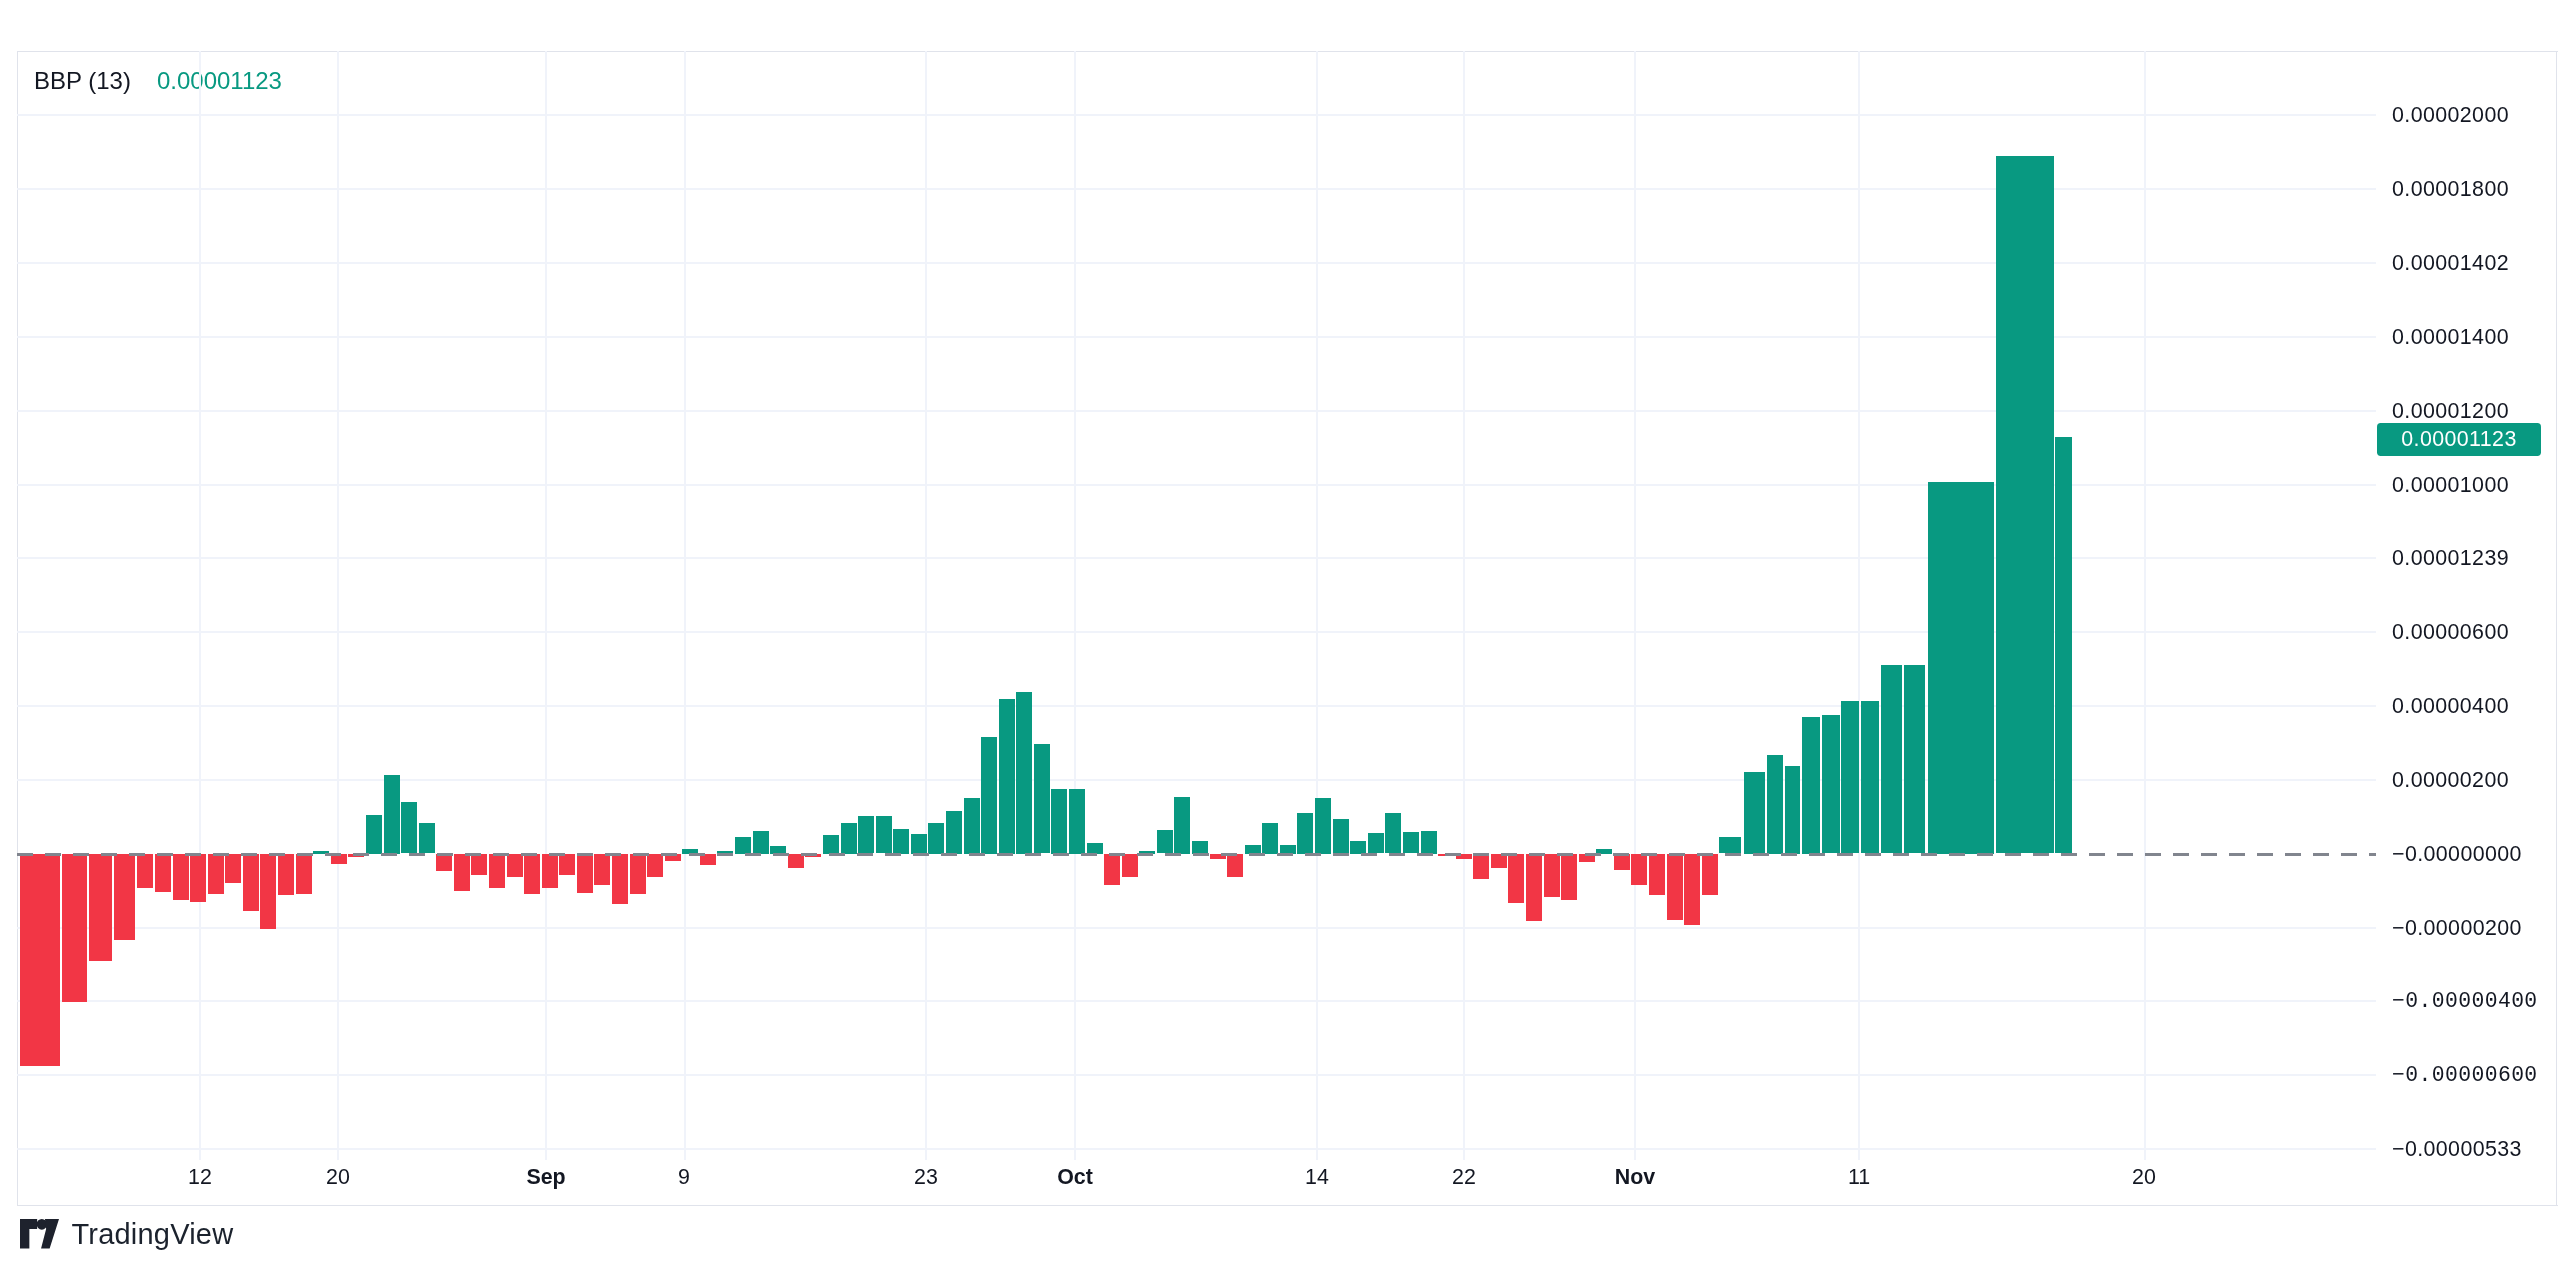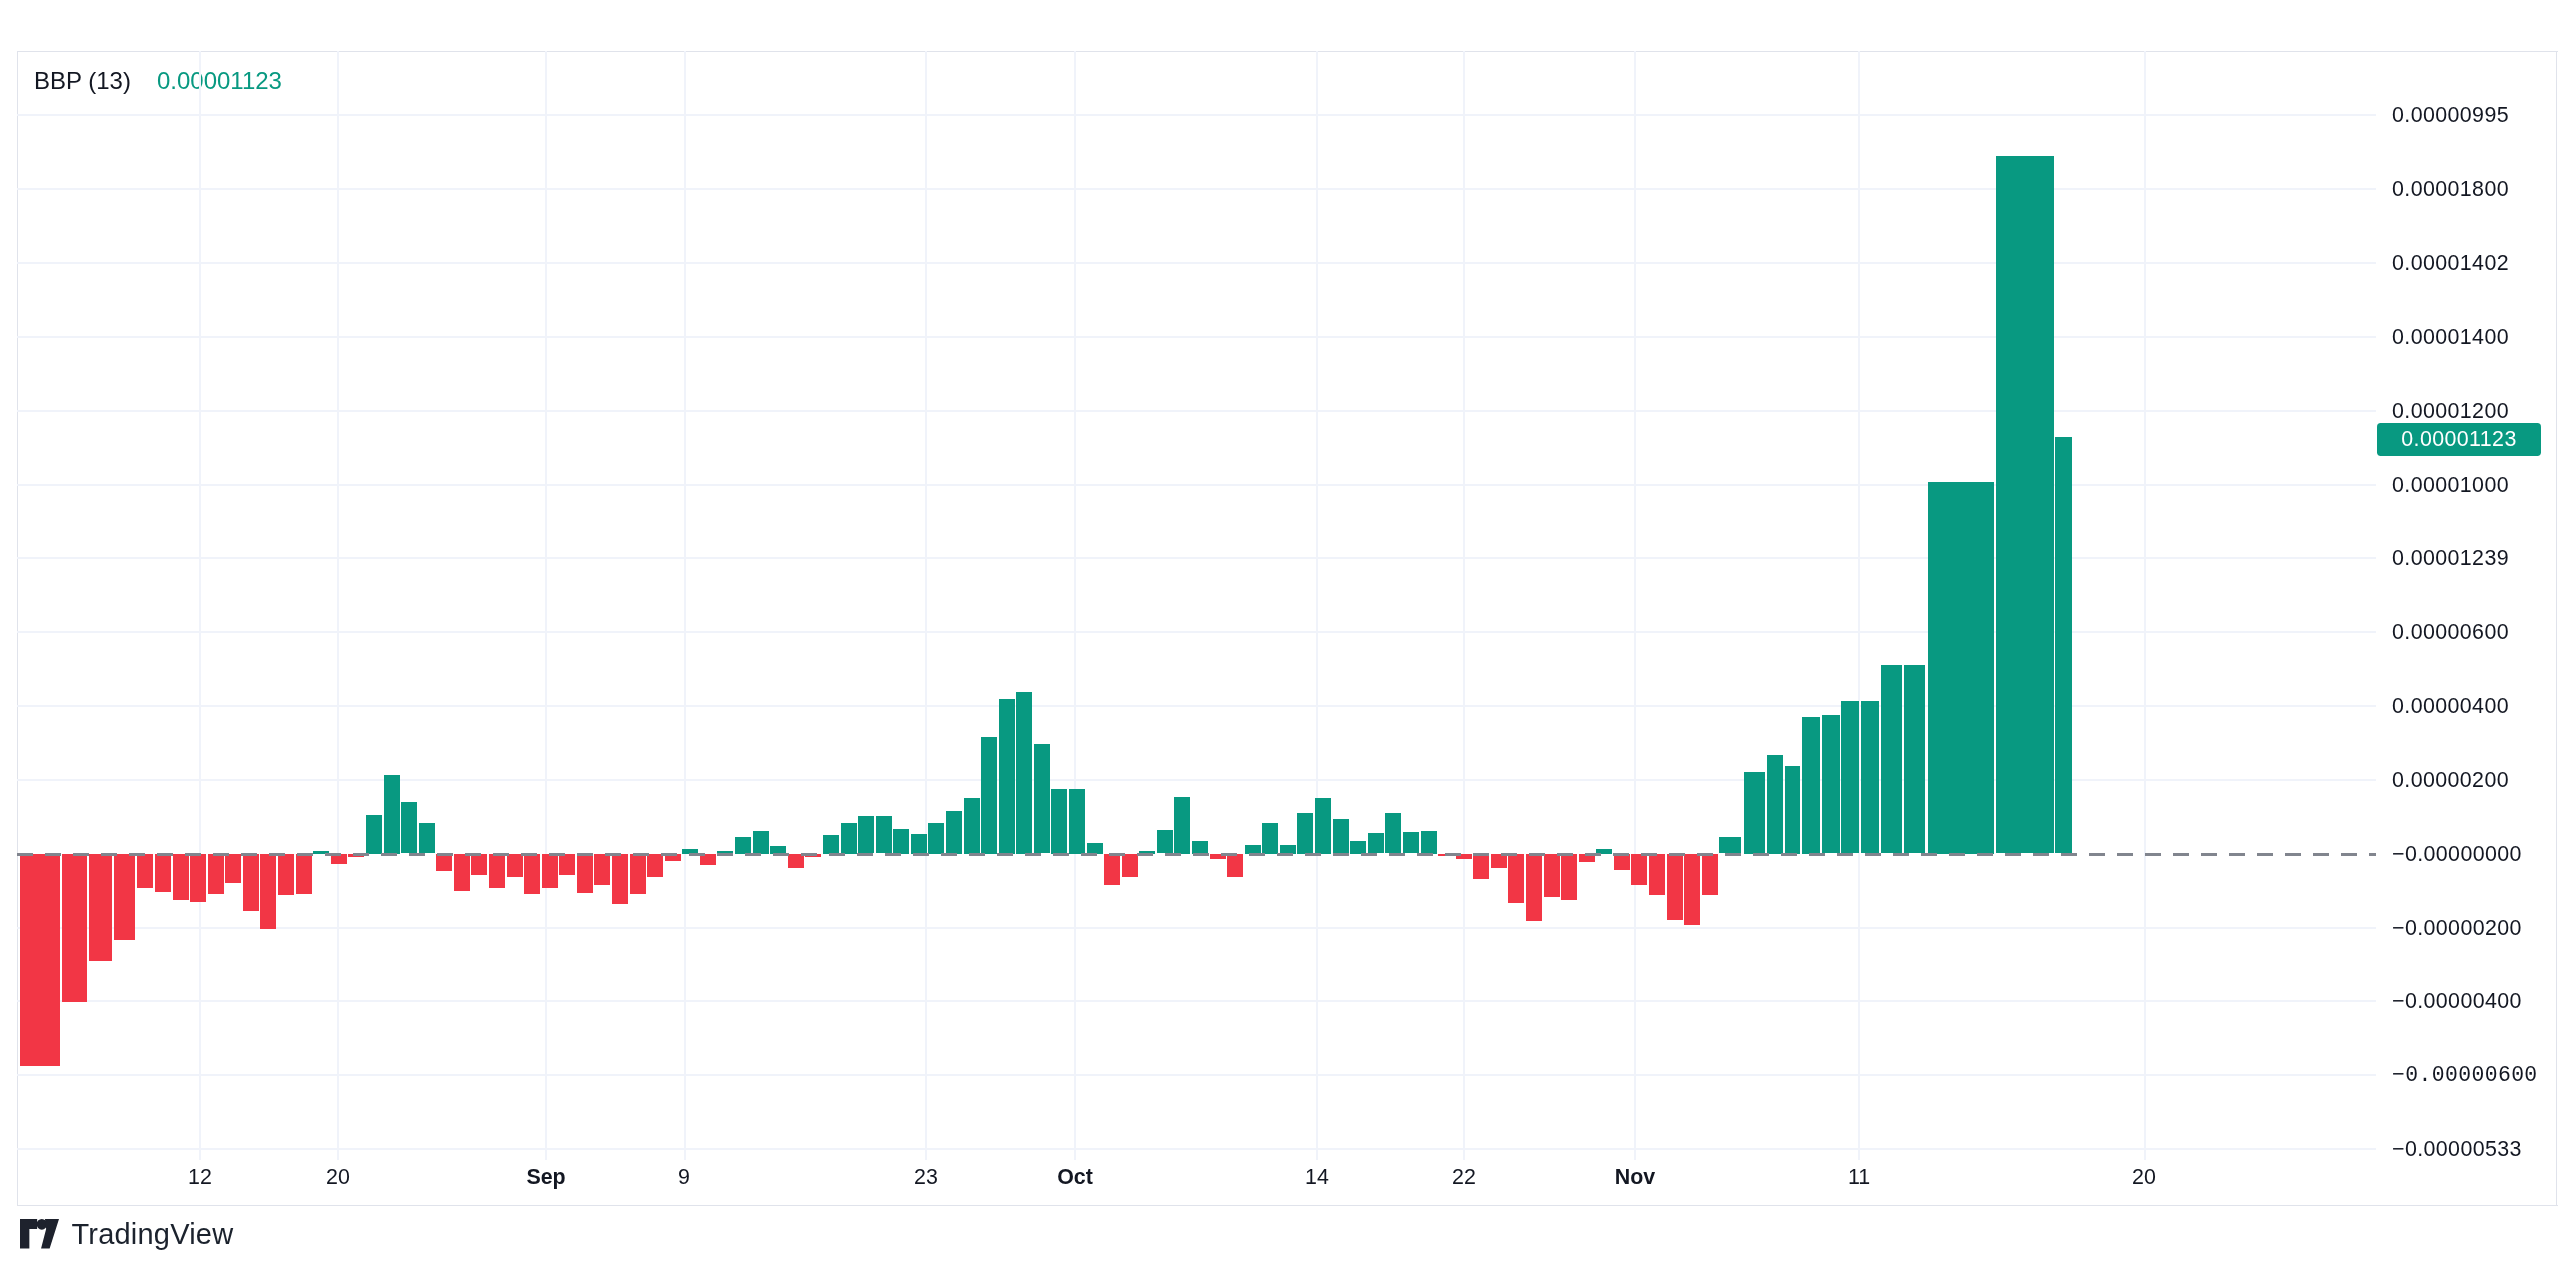--- a/index.html
+++ b/index.html
@@ -40,21 +40,21 @@
   <div class="frame-bottom"></div>
   <div class="frame-left"></div>
   <div class="frame-right"></div>
 
   <div class="legend">
     <span class="ind">BBP (13)</span><span class="val">0.00001123</span>
   </div>
 
   <div id="plot" style="position:absolute;left:0;top:0;width:2576px;height:1272px;">
       <div class="gridh" style="top: 114px;"></div>
-      <div class="ylab" style="top: 115px;">0.00000995</div>
+      <div class="ylab" style="top: 115px;">0.00002000</div>
       <div class="gridh" style="top: 188px;"></div>
       <div class="ylab" style="top: 189px;">0.00001800</div>
       <div class="gridh" style="top: 262px;"></div>
       <div class="ylab" style="top: 263px;">0.00001402</div>
       <div class="gridh" style="top: 336px;"></div>
       <div class="ylab" style="top: 337px;">0.00001400</div>
       <div class="gridh" style="top: 410px;"></div>
       <div class="ylab" style="top: 411px;">0.00001200</div>
       <div class="gridh" style="top: 484px;"></div>
       <div class="ylab" style="top: 485px;">0.00001000</div>
@@ -63,21 +63,21 @@
       <div class="gridh" style="top: 631px;"></div>
       <div class="ylab" style="top: 632px;">0.00000600</div>
       <div class="gridh" style="top: 705px;"></div>
       <div class="ylab" style="top: 706px;">0.00000400</div>
       <div class="gridh" style="top: 779px;"></div>
       <div class="ylab" style="top: 780px;">0.00000200</div>
       <div class="ylab" style="top: 854px;">−0.00000000</div>
       <div class="gridh" style="top: 927px;"></div>
       <div class="ylab" style="top: 928px;">−0.00000200</div>
       <div class="gridh" style="top: 1000px;"></div>
-      <div class="ylab" style="top: 1001px;">−0.00000400</div>
+      <div class="ylab" style="top: 1001px; font-family: Liberation Mono, monospace;">−0.00000400</div>
       <div class="gridh" style="top: 1074px;"></div>
       <div class="ylab" style="top: 1075px; font-family: Liberation Mono, monospace;">−0.00000600</div>
       <div class="gridh" style="top: 1148px;"></div>
       <div class="ylab" style="top: 1149px;">−0.00000533</div>
       <div class="gridv" style="left: 199px; height: 1109px;"></div>
       <div class="xlab" style="left: 200px;">12</div>
       <div class="gridv" style="left: 337px; height: 1109px;"></div>
       <div class="xlab" style="left: 338px;">20</div>
       <div class="gridv" style="left: 545px; height: 1109px;"></div>
       <div class="xlab bold" style="left: 546px;">Sep</div>

